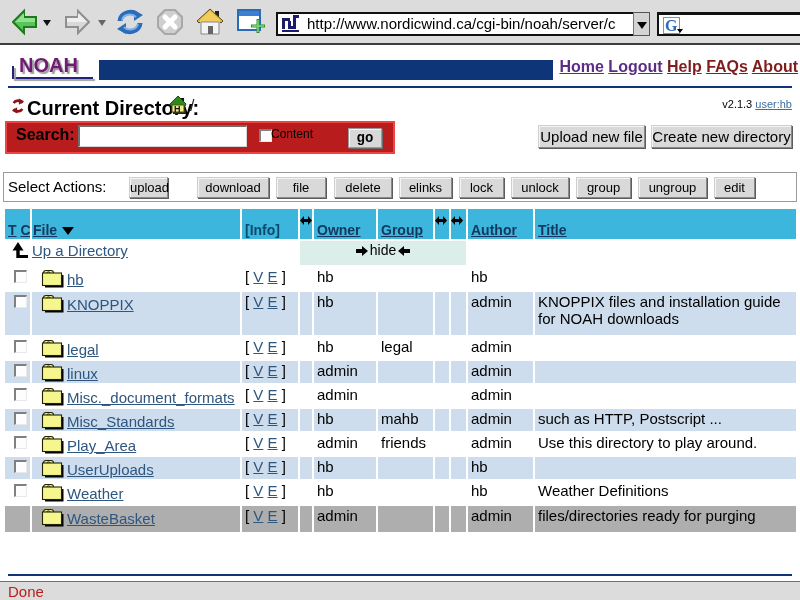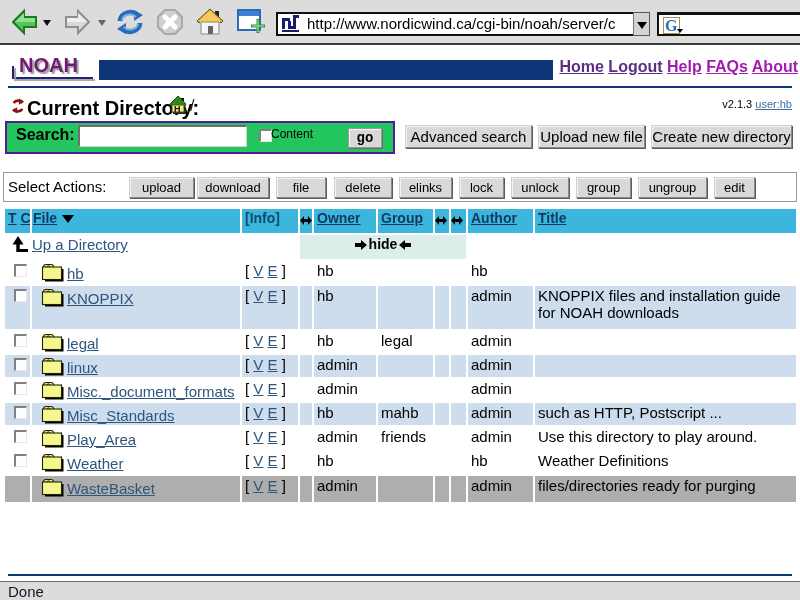--- a/index.html
+++ b/index.html
@@ -24,31 +24,31 @@
  color:#701a75;text-shadow:2px 2px 1px #a0a0a0}
 #logoline{position:absolute;left:12px;top:77px;width:81px;height:2px;
  background:#22227e;box-shadow:2px 2px 1px #a0a0a0}
 #logotick{position:absolute;left:12px;top:66px;width:2px;height:11px;
  background:#22227e;box-shadow:2px 2px 1px #a0a0a0}
 #navbar{position:absolute;left:99px;top:60px;width:454px;height:20px;
  background:#0d3577}
 #toplinks{position:absolute;right:2px;top:58px;font-size:16px;font-weight:bold;
  white-space:nowrap}
 #toplinks a{text-decoration:underline}
-a.visited{color:#5c2d84} a.nav{color:#a21caf}
+a.visited{color:#5c2d84} a.nav{color:#7f1d1d}
 #hr1{position:absolute;left:8px;top:86px;width:784px;height:2px;background:#0d3577}
 #curdir{position:absolute;left:8px;top:97px;width:784px;height:20px}
 #curdirtxt{position:absolute;left:19px;top:0;font-size:20px;font-weight:bold;color:#000}
 #homeico{position:absolute;left:162px;top:-1px}
 #slash{position:absolute;left:182px;top:0px;font-size:16px;color:#222;text-decoration:none}
 #verinfo{position:absolute;right:0;top:1px;font-size:11px;color:#000}
 #verinfo a{color:#3c6e9f;text-decoration:underline}
 
 #searchbox{position:absolute;left:5px;top:121px;width:390px;height:33px;
- border:2px solid #4c1d95;background:#22c55e}
+ border:2px solid #ef4444;background:#b91c1c}
 #searchbox .lab{position:absolute;left:9px;top:3px;font-size:16px;font-weight:bold}
 #searchinput{position:absolute;left:71px;top:2px;width:169px;height:22px;
  background:#fff;border-top:2px solid #6e6e6e;border-left:2px solid #6e6e6e;
  border-bottom:1px solid #d4d4d4;border-right:1px solid #d4d4d4}
 #cbox{position:absolute;left:252px;top:6px;width:13px;height:13px;background:#fdfdfd;
  border-top:2px solid #808080;border-left:2px solid #808080;
  border-bottom:1px solid #e8e8e8;border-right:1px solid #e8e8e8}
 #searchbox .cl{position:absolute;left:264px;top:4px;font-size:12px}
 #gobtn{position:absolute;left:341px;top:5px;width:34px;height:20px;
  background:#d8d8d8;border:1px solid #999;
@@ -68,33 +68,33 @@
 #actions .lab{position:absolute;left:4px;top:5px;font-size:15px}
 .actbtn{position:absolute;top:4px;height:21px;background:#d9d9d9;
  border:1px solid #8a8a8a;border-top:1px solid #cfcfcf;border-left:1px solid #cfcfcf;
  box-shadow:1px 1px 0 #5c5c5c, inset 1px 1px 0 #f4f4f4;
  font-size:13px;color:#000;text-align:center;line-height:19px}
 
 #ftable{position:absolute;left:3px;top:207px;border-collapse:separate;
  border-spacing:2px;table-layout:fixed;width:795px;font-size:15px}
 #ftable td{padding:1px 3px;vertical-align:top;overflow:hidden;white-space:nowrap}
 #ftable td.wrap{white-space:normal}
-#ftable tr.hdr td{background:#3cb6dc;font-size:14px;font-weight:bold;padding-top:1px}
+#ftable tr.hdr td{background:#3cb6dc;font-size:14px;font-weight:bold;padding-top:13px}
 #ftable a{color:#2e567e;text-decoration:underline}
 #ftable tr.hdr a{color:#14375e}
 tr.blue td{background:#cedded}
 tr.gray td{background:#aeaeae}
-td.hide{background:#dceeea;text-align:center;font-weight:bold;font-size:14px}
+td.hide{background:#dceeea;text-align:center;font-weight:normal;font-size:14px}
 .cbx{display:inline-block;margin-left:6px;width:13px;height:13px;background:#fdfdfd;
  border-top:2px solid #808080;border-left:2px solid #808080;
  border-bottom:1px solid #e9e9e9;border-right:1px solid #e9e9e9;margin-top:2px}
 .fico{vertical-align:-3px;margin-left:6px;margin-right:3px}
 #hr2{position:absolute;left:8px;top:574px;width:784px;height:2px;background:#0d3577}
 #status{position:absolute;left:0;top:581px;width:800px;height:19px;
- background:#dcdcdc;border-top:1px solid #707070;font-size:15px;color:#0f172a;
+ background:#dcdcdc;border-top:1px solid #707070;font-size:15px;color:#b91c1c;
  padding:1px 0 0 8px}
 </style></head>
 <body>
 <div id="root">
     <svg width="0" height="0" style="position:absolute">
 <defs>
 <g id="fold">
  <rect x="4" y="7" width="18.5" height="12.5" fill="#000"></rect>
  <rect x="2.5" y="2.5" width="10" height="5" rx="2.5" fill="#f6f68e" stroke="#232300" stroke-width="1.1"></rect>
  <path d="M5.5 5.2 a2.2 2.2 0 0 1 4 0" fill="none" stroke="#1c1c00" stroke-width="1"></path>
@@ -210,27 +210,26 @@
  <span id="verinfo">v2.1.3 <a href="#">user:hb</a></span>
 </div>
 
 <div id="searchbox">
  <span class="lab">Search:</span>
  <div id="searchinput"></div>
  <div id="cbox"></div>
  <span class="cl">Content</span>
  <div id="gobtn">go</div>
 </div>
-<div class="topbtn" id="btnadv">Advanced search</div>
 <div class="topbtn" id="btnupl">Upload new file</div>
 <div class="topbtn" id="btncrt">Create new directory</div>
 
 <div id="actions">
  <span class="lab">Select Actions:</span>
- <div class="actbtn" style="left:125px;width:65px">upload</div>
+ <div class="actbtn" style="left:125px;width:39px">upload</div>
  <div class="actbtn" style="left:193px;width:72px">download</div>
  <div class="actbtn" style="left:272px;width:50px">file</div>
  <div class="actbtn" style="left:330px;width:58px">delete</div>
  <div class="actbtn" style="left:395px;width:53px">elinks</div>
  <div class="actbtn" style="left:455px;width:45px">lock</div>
  <div class="actbtn" style="left:507px;width:58px">unlock</div>
  <div class="actbtn" style="left:572px;width:55px">group</div>
  <div class="actbtn" style="left:634px;width:69px">ungroup</div>
  <div class="actbtn" style="left:710px;width:41px">edit</div>
 </div>
@@ -373,20 +372,34 @@
             </svg><a href="#">Play_Area</a></td>
  <td>[ <a href="#">V</a> <a href="#">E</a> ]</td>
  <td></td>
           <td>admin</td>
           <td>friends</td>
           <td></td>
           <td></td>
           <td>admin</td>
  <td>Use this directory to play around.</td>
 </tr>
+<tr class="blue" style="height:22px">
+ <td><span class="cbx"></span></td>
+ <td><svg class="fico" width="23" height="20" viewBox="0 0 23 20">
+              <use href="#fold"></use>
+            </svg><a href="#">UserUploads</a></td>
+ <td>[ <a href="#">V</a> <a href="#">E</a> ]</td>
+ <td></td>
+          <td>hb</td>
+          <td></td>
+          <td></td>
+          <td></td>
+          <td>hb</td>
+          <td></td>
+</tr>
 <tr style="height:23px">
  <td><span class="cbx"></span></td>
  <td><svg class="fico" width="23" height="20" viewBox="0 0 23 20">
               <use href="#fold"></use>
             </svg><a href="#">Weather</a></td>
  <td>[ <a href="#">V</a> <a href="#">E</a> ]</td>
  <td></td>
           <td>hb</td>
           <td></td>
           <td></td>

